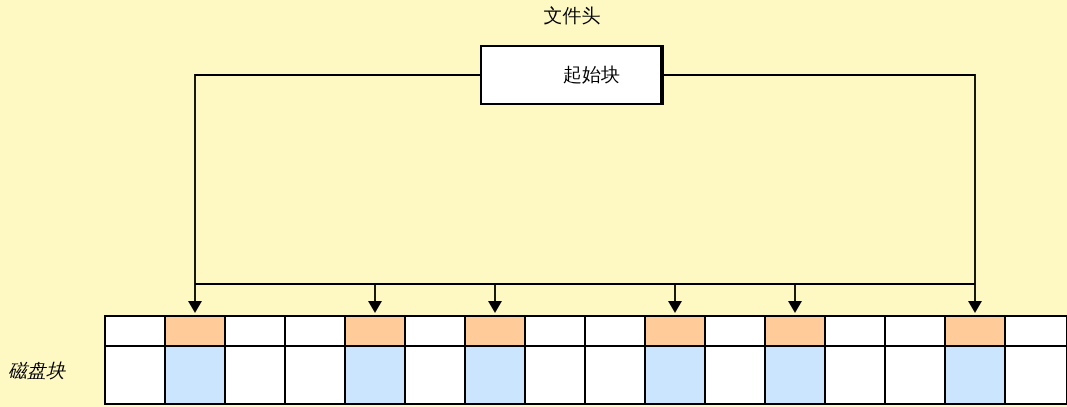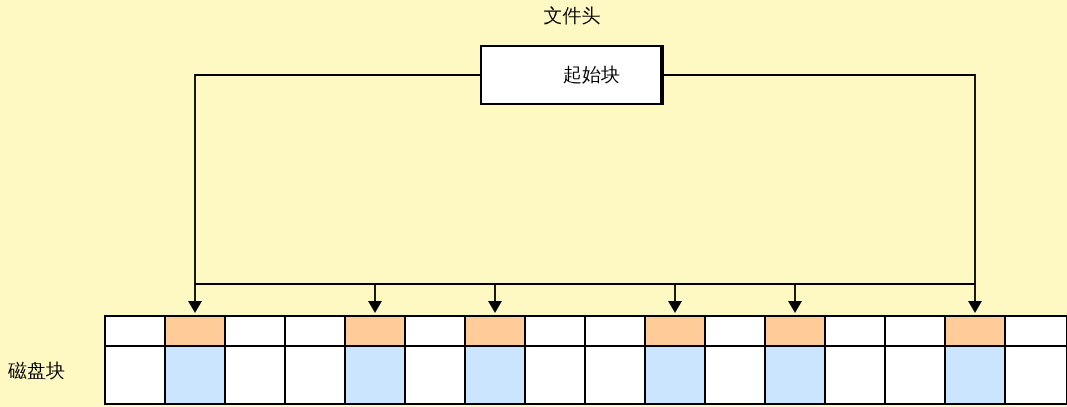--- a/index.html
+++ b/index.html
@@ -84,20 +84,21 @@
   .cell.bottom {
     height: 56px;
   }
   .disk-label {
     position: absolute;
     left: 8px;
     top: 358px;
     font-size: 19px;
     color: #000000;
     white-space: nowrap;
+    font-style: italic;
   }
 </style>
 </head>
 <body>
 
 <div class="canvas">
 
   <div class="title">文件头</div>
 
   <div class="header-box">

